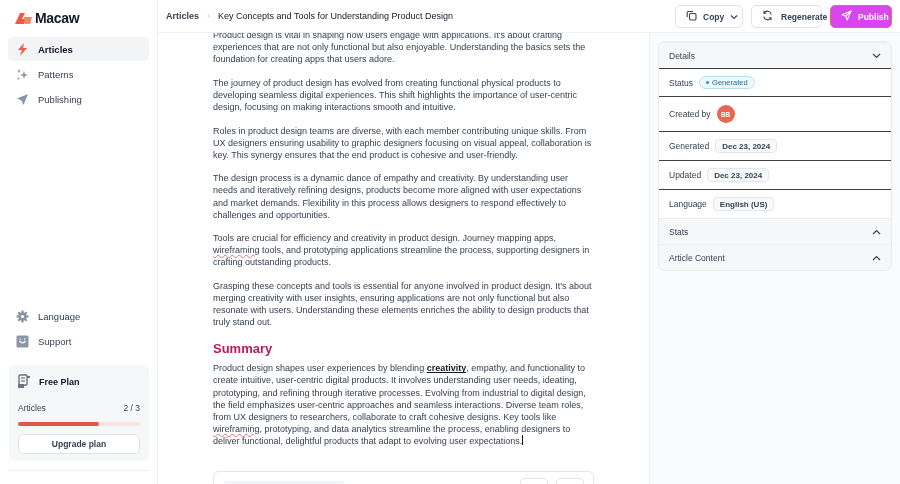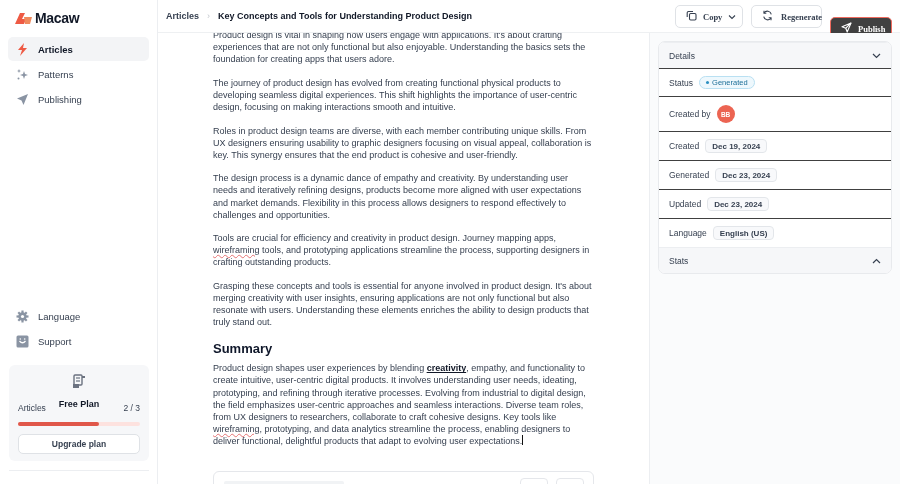--- a/index.html
+++ b/index.html
@@ -13,45 +13,45 @@
   .logo-text { font-size: 14px; font-weight: 700; color: #111827; letter-spacing: -0.3px; }
   .nav { position: absolute; left: 8px; top: 37px; width: 141px; }
   .nav-item { height: 24px; margin-bottom: 1px; display: flex; align-items: center; padding-left: 8px; gap: 9px; border-radius: 5px; cursor: pointer; }
   .nav-item.active { background: #f3f4f6; }
   .nav-item .lbl { font-size: 9.5px; color: #374151; }
   .nav-item.active .lbl { font-weight: 700; color: #111827; }
   .nav-icon { width: 13px; height: 13px; display: flex; align-items: center; justify-content: center; }
   .nav-bottom { position: absolute; left: 8px; top: 304px; width: 141px; }
 
   .plan { position: absolute; left: 9px; top: 365px; width: 140px; height: 96px; background: #f6f7f9; border-radius: 6px; padding: 9px 9px; }
-  .plan-head { display: flex; align-items: center; gap: 9px; height: 16px; flex-direction: column; }
+  .plan-head { display: flex; align-items: center; gap: 9px; height: 16px; }
   .plan-title { font-size: 9px; font-weight: 700; color: #111827; }
   .plan-row { display: flex; justify-content: space-between; margin-top: 13px; font-size: 8.5px; color: #374151; }
   .bar { margin-top: 9px; height: 4px; border-radius: 2px; background: #fde2df; position: relative; }
   .bar-fill { position: absolute; left: 0; top: 0; height: 4px; border-radius: 2px; background: #e0574a; }
   .upgrade { margin-top: 8px; height: 20px; background: #fff; border: 1px solid #dfe2e6; border-radius: 5px; display: flex; align-items: center; justify-content: center; font-size: 8.5px; font-weight: 700; color: #374151; cursor: pointer; }
   .sidebar-bottom-line { position: absolute; left: 9px; top: 470px; width: 140px; border-top: 1px solid #eceef1; }
 
   
   .topbar { position: absolute; left: 158px; top: 0; width: 742px; height: 33px; background: #fff; border-bottom: 1px solid #eef0f2; }
   .breadcrumb { position: absolute; left: 8px; top: 11px; display: flex; align-items: center; gap: 8px; font-size: 9px; }
   .crumb-root { color: #374151; font-weight: 700; cursor: pointer; }
   .crumb-sep { color: #c4c8ce; font-size: 9px; }
-  .crumb-current { color: #111827; font-weight: 700; }
-  .top-actions { position: absolute; right: 8px; top: 5px; display: flex; gap: 8px; font-family: Liberation Serif, serif; }
+  .crumb-current { color: #111827; font-weight: 400; }
+  .top-actions { position: absolute; right: 8px; top: 5px; display: flex; gap: 8px; }
   .btn { height: 23px; border-radius: 5px; border: 1px solid #dfe2e6; background: #fff; display: flex; align-items: center; gap: 6px; padding: 0 10px; font-size: 8.5px; font-weight: 700; color: #374151; cursor: pointer; }
   .btn-copy { width: 68px; }
   .btn-regen { width: 71px; gap: 8px; }
-  .btn-publish { width: 62px; background: #404040; border-color: #ee6a5e; color: #fff; margin-top: 12px; }
+  .btn-publish { width: 62px; background: #d946ef; border-color: #ee6a5e; color: #fff; }
 
   
   .article { position: absolute; left: 158px; top: 33px; width: 492px; height: 451px; overflow: hidden; border-right: 1px solid #eceef1; }
   .content { position: absolute; left: 55px; top: -4px; width: 380px; font-size: 9px; line-height: 12.1px; color: #374151; }
   .content p { margin-bottom: 11.5px; }
-  .content h2 { font-size: 13px; font-weight: 700; color: #0f172a; margin-top: 13px; margin-bottom: 5px; line-height: 16px; }
+  .content h2 { font-size: 13px; font-weight: 700; color: #be185d; margin-top: 13px; margin-bottom: 5px; line-height: 16px; }
   .content b { color: #111827; text-decoration: underline; }
   .caret { display: inline-block; width: 1px; height: 10px; background: #111; vertical-align: -1px; }
   .spell { text-decoration: underline wavy #e57373; text-decoration-thickness: 0.5px; }
   .bottom-card { position: absolute; left: 55px; top: 438px; width: 381px; height: 40px; border: 1px solid #e5e7eb; border-radius: 6px; background: #fff; }
   .bottom-card .ghost { position: absolute; left: 10px; top: 9px; width: 120px; height: 5px; background: #f1f3f5; border-radius: 2px; }
   .bottom-card .mini-btn { position: absolute; top: 6px; width: 28px; height: 14px; border: 1px solid #e5e7eb; border-radius: 4px; }
 
   
   .rpanel { position: absolute; left: 650px; top: 33px; width: 250px; height: 451px; background: #fafbfc; }
   .card { position: absolute; left: 8px; top: 8px; width: 234px; background: #fff; border: 1px solid #e8eaed; border-radius: 7px; overflow: hidden; }
@@ -243,38 +243,42 @@
       <span class="status-chip">
         <span class="status-dot"></span>
         <span>Generated</span>
       </span>
     </div>
     <div class="row" style="height:35px">
       <span>Created by</span>
       <span class="avatar">BB</span>
     </div>
     <div class="row" style="height:29px">
-      <span>Created</span>
-      <span class="chip">Dec 19, 2024</span>
-    </div>
-    <div class="row" style="height:29px">
       <span>Generated</span>
       <span class="chip">Dec 23, 2024</span>
     </div>
     <div class="row" style="height:29px">
       <span>Updated</span>
       <span class="chip">Dec 23, 2024</span>
     </div>
     <div class="row" style="height:29px">
       <span>Language</span>
       <span class="chip">English (US)</span>
     </div>
 
     <div class="section-head">
       <span>Stats</span>
       <span class="chev">
         <svg width="9" height="6" viewBox="0 0 9 6">
             <path d="M1 5 L4.5 1.5 L8 5" fill="none" stroke="#374151" stroke-width="1.2"></path>
           </svg>
       </span>
     </div>
+    <div class="section-head">
+      <span>Article Content</span>
+      <span class="chev">
+        <svg width="9" height="6" viewBox="0 0 9 6">
+            <path d="M1 5 L4.5 1.5 L8 5" fill="none" stroke="#374151" stroke-width="1.2"></path>
+          </svg>
+      </span>
+    </div>
   </div>
 </section>
 
 </body></html>

